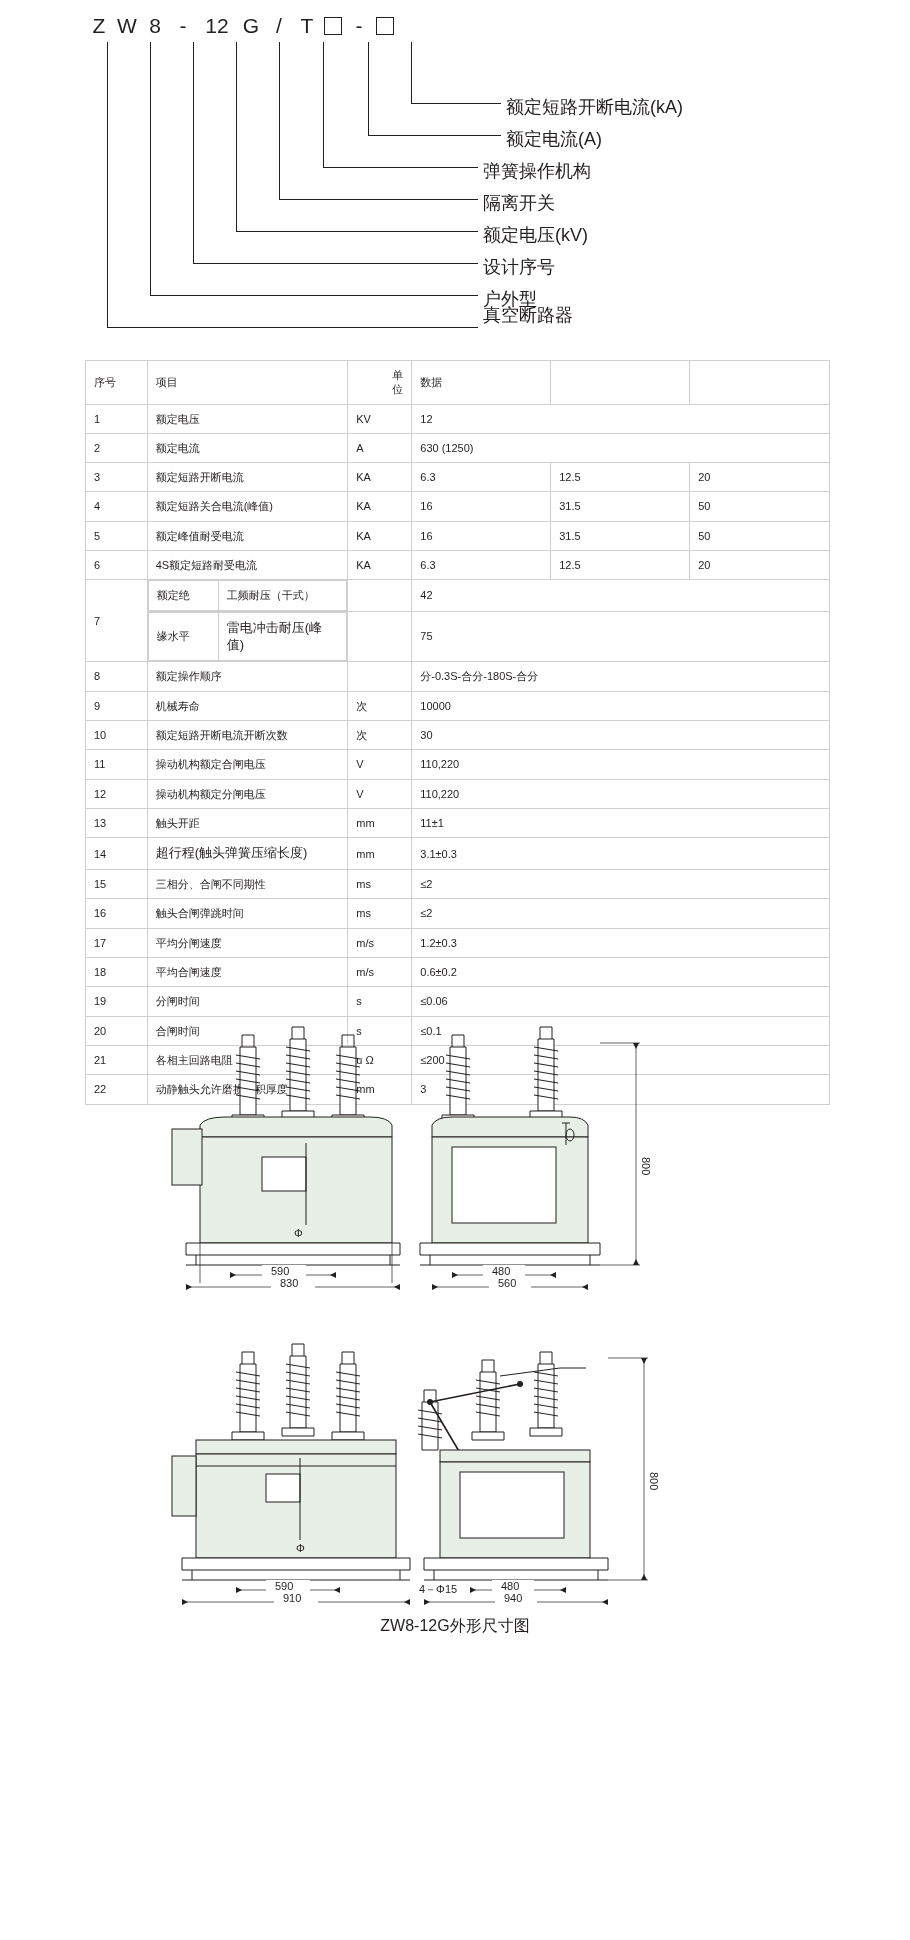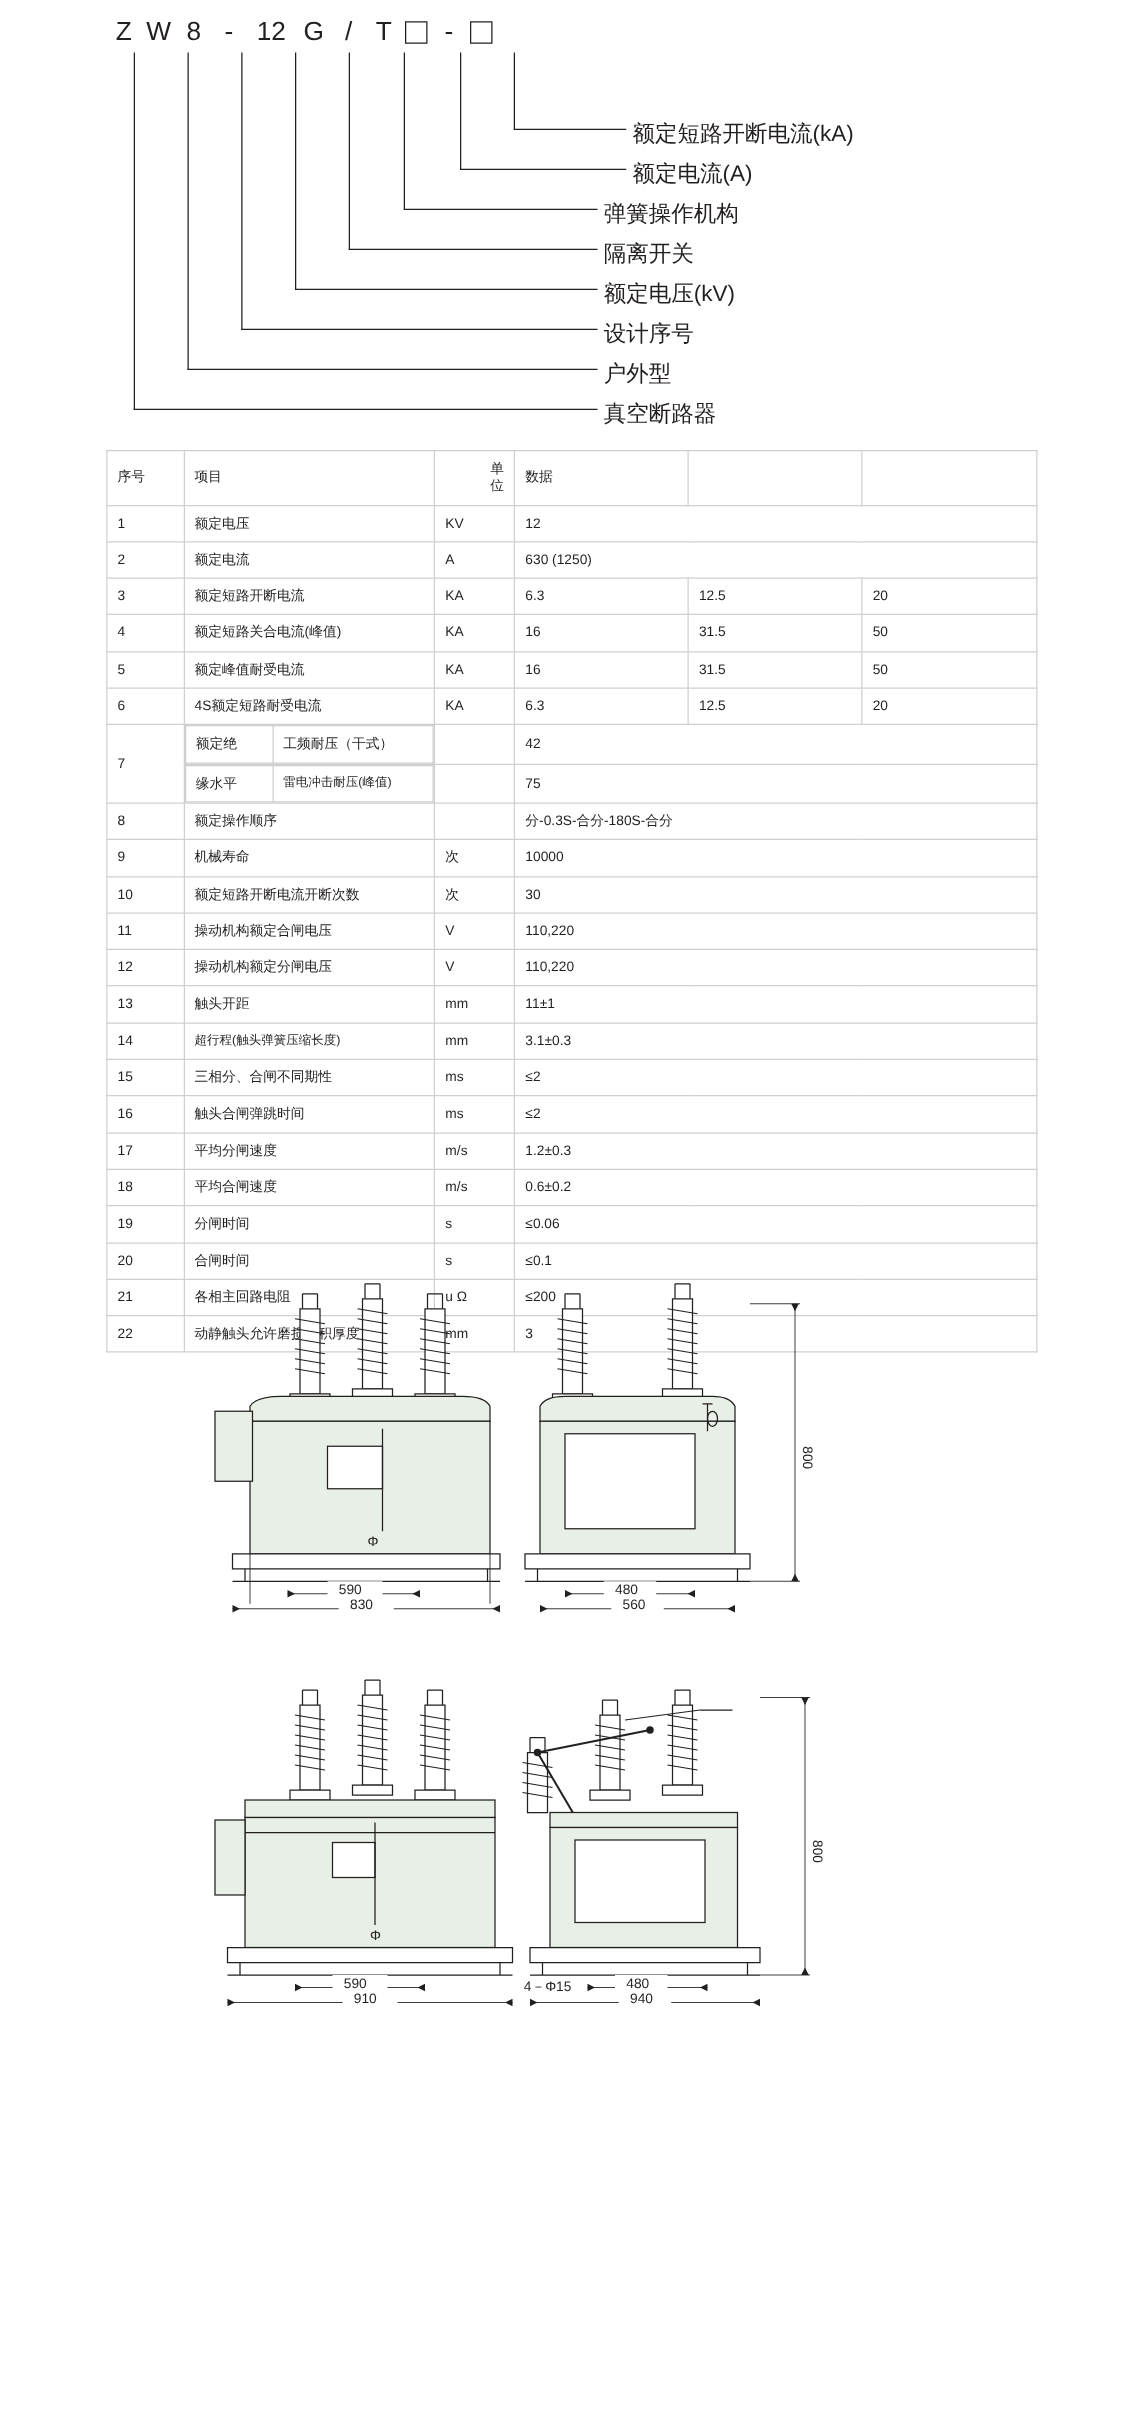--- a/index.html
+++ b/index.html
@@ -71,21 +71,21 @@
     font-weight: normal;
     vertical-align: middle;
     line-height: 1.3;
   }
   table.spec .c-no { width: 62px; }
   table.spec .c-item { width: 202px; }
   table.spec .c-unit { width: 60px; padding-left: 44px; }
   table.spec .c-d1 { width: 140px; }
   table.spec .c-d2 { width: 140px; }
   table.spec .c-d3 { width: 141px; }
-  table.spec .small { font-size: 10px; }
+  table.spec .small { font-size: 13px; }
   .inner-tbl { border-collapse: collapse; width: 100%; }
   .inner-tbl td { border: none; padding: 0; }
 
   
   .drawing {
     position: absolute;
     left: 0;
     width: 910px;
   }
   .caption {
@@ -130,21 +130,21 @@
   <div class="leader" style="left:150px; top:42px; width:328px; height:254px;"></div>
   <div class="leader" style="left:107px; top:42px; width:371px; height:286px;"></div>
 
   <div class="lbl" style="left:506px; top:95px;">额定短路开断电流(kA)</div>
   <div class="lbl" style="left:506px; top:127px;">额定电流(A)</div>
   <div class="lbl" style="left:483px; top:159px;">弹簧操作机构</div>
   <div class="lbl" style="left:483px; top:191px;">隔离开关</div>
   <div class="lbl" style="left:483px; top:223px;">额定电压(kV)</div>
   <div class="lbl" style="left:483px; top:255px;">设计序号</div>
   <div class="lbl" style="left:483px; top:287px;">户外型</div>
-  <div class="lbl" style="left:483px; top:319px;">真空断路器</div>
+  <div class="lbl" style="left:483px; top:303px;">真空断路器</div>
 </div>
 
 <div class="table-wrap">
   <table class="spec">
     <thead>
       <tr>
         <th class="c-no">序号</th>
         <th class="c-item">项目</th>
         <th class="c-unit">单位</th>
         <th class="c-d1">数据</th>
@@ -492,13 +492,14 @@
       <line x1="608" y1="18" x2="648" y2="18"></line>
       <line x1="608" y1="240" x2="648" y2="240"></line>
     </g>
     <text class="dtxt" x="419" y="253">4－Φ15</text>
     <rect x="492" y="240" width="42" height="14" fill="#ffffff" stroke="none"></rect>
     <text class="dtxt" x="501" y="250">480</text>
     <rect x="495" y="252" width="42" height="14" fill="#ffffff" stroke="none"></rect>
     <text class="dtxt" x="504" y="262">940</text>
     <text class="dtxt" x="650" y="140" transform="rotate(90 654 136)">800</text>
   </svg>
+  <div class="caption">ZW8-12G外形尺寸图</div>
 </div>
 
 </body></html>

